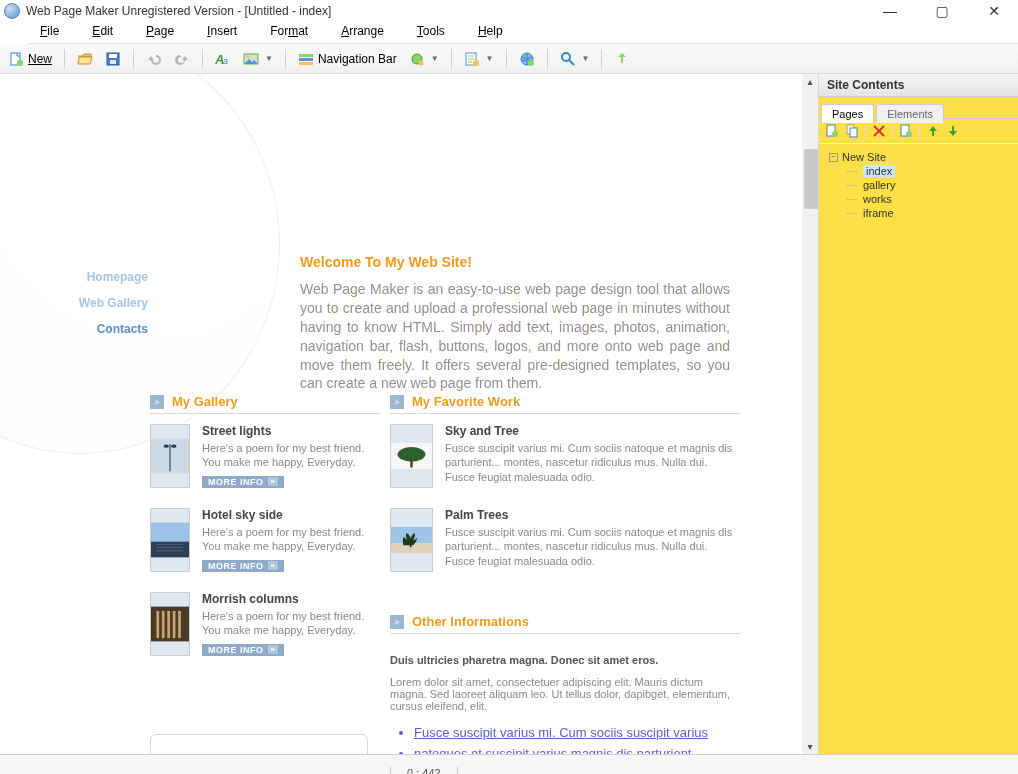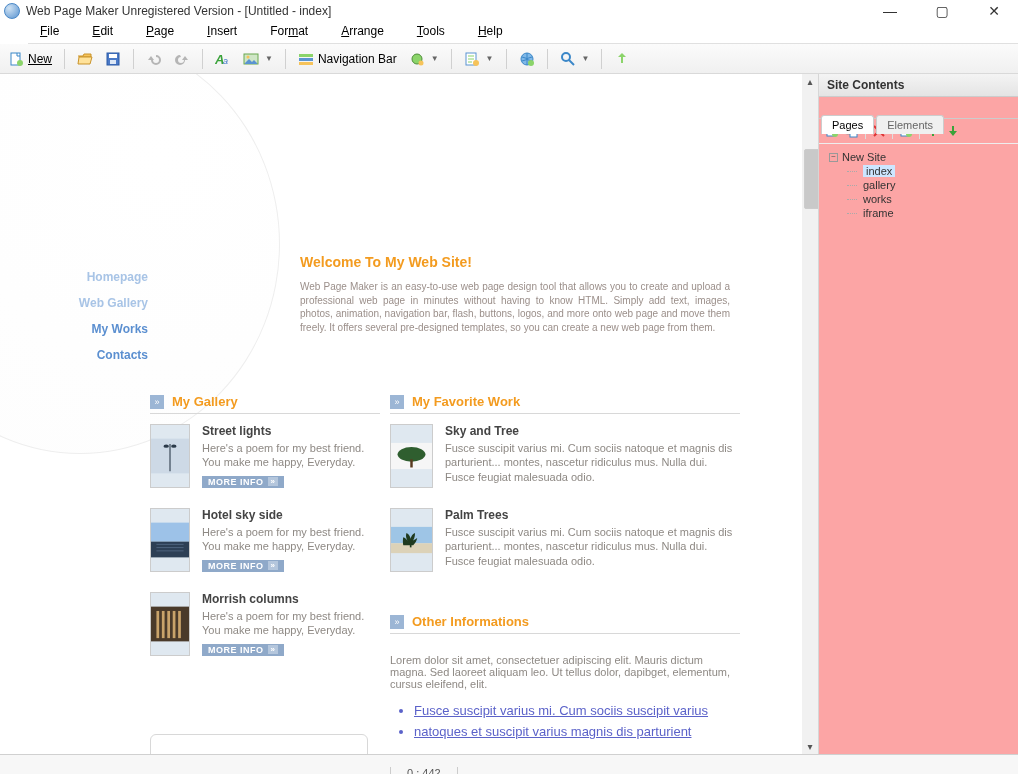--- a/index.html
+++ b/index.html
@@ -35,21 +35,21 @@
 
 
 .page { position: absolute; left: 0; top: 0; width: 800px; font-family: Verdana, Arial, sans-serif; font-size: 11px; color: #333; }
 .page .curve { position: absolute; left: -120px; top: -40px; width: 400px; height: 420px; border: 1px solid #eee; border-radius: 50%; background: radial-gradient(circle at 70% 30%, #fff, #fdfdfd); z-index: 0; }
 .navcol { position: absolute; left: 0; top: 190px; width: 160px; text-align: right; z-index: 2; }
 .navcol a { display: block; color: #5b8fd0; font-weight: bold; font-size: 12px; padding: 6px 12px 6px 0; text-decoration: none; }
 .navcol a.light { color: #a8c4e6; }
 
 .welcome { position: absolute; left: 300px; top: 180px; width: 430px; z-index: 2; }
 .welcome h1 { color: #f39b1f; font-size: 14px; font-weight: bold; margin-bottom: 10px; }
-.welcome p { color: #9b8f8a; font-size: 10px; line-height: 1.35; text-align: justify; }
+.welcome p { color: #9b8f8a; font-size: 14px; line-height: 1.35; text-align: justify; }
 
 .sect { position: absolute; z-index: 2; }
 .sect-head { display: flex; align-items: center; gap: 8px; border-bottom: 1px solid #d8d8d8; padding-bottom: 4px; margin-bottom: 10px; }
 .chev { width: 14px; height: 14px; background: #9cb6d5; display: inline-flex; align-items: center; justify-content: center; color: #fff; font-size: 9px; }
 .sect-head h2 { color: #f39b1f; font-size: 13px; font-weight: bold; }
 .col-l { left: 150px; top: 320px; width: 230px; }
 .col-r { left: 390px; top: 320px; width: 350px; }
 .item { display: flex; gap: 12px; margin-bottom: 20px; }
 .thumb { width: 70px; height: 64px; border: 1px solid #ccc; background: #dfe8f0; display: flex; align-items: center; justify-content: center; overflow: hidden; }
 .thumb svg { width: 100%; height: 100%; }
@@ -60,24 +60,24 @@
 
 .other { left: 390px; top: 540px; width: 350px; }
 .other .body { padding-top: 10px; color: #8e8984; }
 .other .body strong { color: #555; display: block; margin-bottom: 10px; font-size: 11px; }
 .other ul { margin: 10px 0 0 24px; }
 .other li { color: #5b62c9; text-decoration: underline; padding: 3px 0; font-size: 13px; list-style: disc; }
 
 .placeholder-box { position: absolute; left: 150px; top: 660px; width: 218px; height: 100px; border: 1px solid #d8d8d8; border-radius: 6px; z-index: 2; }
 
 
-.sidepanel { width: 200px; border-left: 1px solid #d6d6d6; display: flex; flex-direction: column; background: #fca5a5; }
+.sidepanel { width: 200px; border-left: 1px solid #d6d6d6; display: flex; flex-direction: column; background: #fde047; }
 .panel-title { background: linear-gradient(#f4f4f4,#e4e4e4); border-bottom: 1px solid #ccc; padding: 4px 8px; font-weight: bold; font-size: 12px; color: #333; }
 .panel-tabs { display: flex; border-bottom: 1px solid #ccc; font-size: 11px; margin-top: 2px; }
-.panel-tab { padding: 3px 10px; border: 1px solid #ccc; border-bottom: none; background: #fff; margin-left: 2px; border-radius: 3px 3px 0 0; position: relative; top: 16px; }
+.panel-tab { padding: 3px 10px; border: 1px solid #ccc; border-bottom: none; background: #fff; margin-left: 2px; border-radius: 3px 3px 0 0; position: relative; top: 5px; }
 .panel-tab.inactive { background: #f0f0f0; color: #666; }
 .panel-tools { display: flex; align-items: center; gap: 6px; padding: 4px 6px; border-bottom: 1px solid #eee; }
 .tiny-ico { width: 14px; height: 14px; display: inline-block; }
 .tree { padding: 6px 4px 6px 10px; font-size: 11px; color: #333; }
 .tree .node { display: flex; align-items: center; gap: 4px; padding: 1px 0; }
 .tree .expander { width: 9px; height: 9px; border: 1px solid #999; display: inline-flex; align-items: center; justify-content: center; font-size: 8px; line-height: 1; color: #555; }
 .tree .children { margin-left: 18px; }
 .tree .children .node::before { content: ""; width: 10px; border-top: 1px dotted #aaa; margin-right: 2px; }
 .tree .sel { background: #cde6ff; padding: 0 3px; }
 
@@ -234,21 +234,20 @@
 </div>
 
 <div class="work">
   <div class="canvas-wrap">
     <div class="page">
       <div class="curve"></div>
 
       <div class="navcol">
         <a class="light">Homepage</a>
         <a class="light">Web Gallery</a>
-        <a>My Works</a>
         <a>Contacts</a>
       </div>
 
       <div class="welcome">
         <h1>Welcome To My Web Site!</h1>
         <p>Web Page Maker is an easy-to-use web page design tool that allows you to create and upload a professional web page in minutes without having to know HTML. Simply add text, images, photos, animation, navigation bar, flash, buttons, logos, and more onto web page and move them freely. It offers several pre-designed templates, so you can create a new web page from them.</p>
       </div>
 
       <div class="sect col-l">
         <div class="sect-head">
@@ -353,20 +352,21 @@
           </div>
         </div>
       </div>
 
       <div class="sect other">
         <div class="sect-head">
           <span class="chev">»</span>
           <h2>Other Informations</h2>
         </div>
         <div class="body">
+          <strong>Duis ultricies pharetra magna. Donec sit amet eros.</strong>
           <p>Lorem dolor sit amet, consectetuer adipiscing elit. Mauris dictum magna. Sed laoreet aliquam leo. Ut tellus dolor, dapibget, elementum, cursus eleifend, elit.</p>
           <ul>
             <li>Fusce suscipit varius mi. Cum sociis suscipit varius</li>
             <li>natoques et suscipit varius magnis dis parturient</li>
 
           </ul>
         </div>
       </div>
 
       <div class="placeholder-box"></div>

